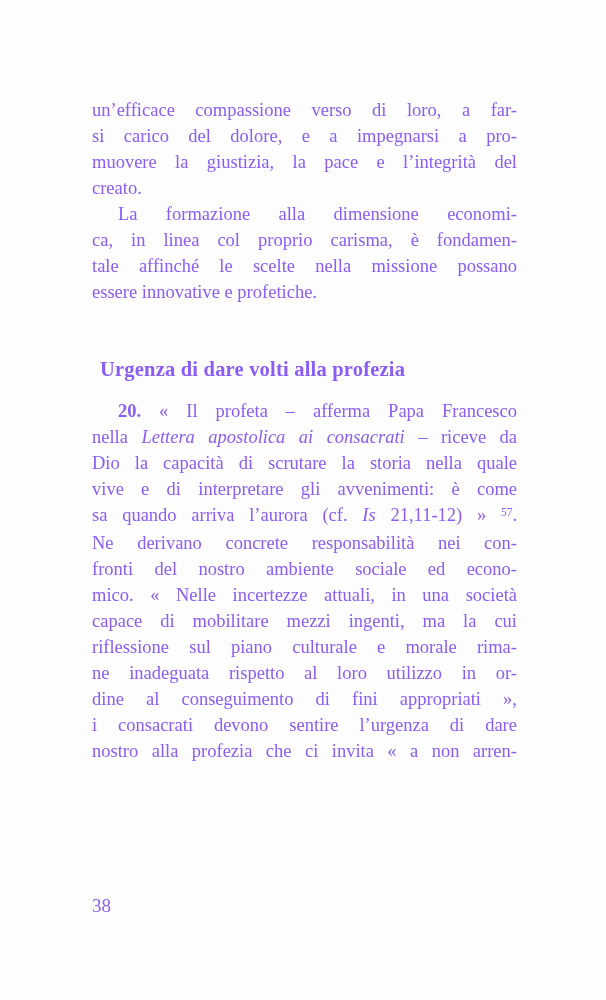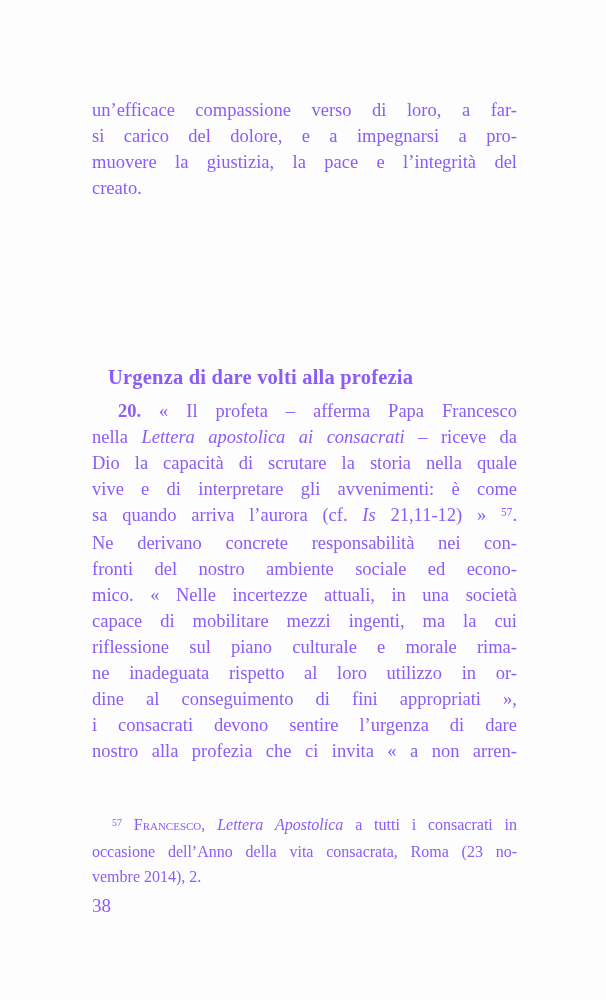--- a/index.html
+++ b/index.html
@@ -24,21 +24,21 @@
   .block {
     position: absolute;
     left: 92px;
     width: 425px;
   }
   .body-text {
     font-size: 18.5px;
     line-height: 26px;
   }
   .heading-block h2 {
-    margin: 16px;
+    margin: 8px;
     font-size: 20.5px;
     line-height: 26px;
     font-weight: 700;
     letter-spacing: 0.2px;
   }
   .footnote {
     font-size: 16px;
     line-height: 25px;
   }
   .line.j {
@@ -76,39 +76,40 @@
 <body>
 
 <div class="page">
   <div class="text-column">
       <section class="block body-text" style="top: 97px;">
         <div class="line j">un’efficace compassione verso di loro, a far-</div>
         <div class="line j">si carico del dolore, e a impegnarsi a pro-</div>
         <div class="line j">muovere la giustizia, la pace e l’integrità del</div>
         <div class="line left">creato.</div>
       </section>
+      <section class="block body-text" style="top: 201px;">
+        <div class="line j indent">La formazione alla dimensione economi-</div>
+        <div class="line j">ca, in linea col proprio carisma, è fondamen-</div>
+        <div class="line j">tale affinché le scelte nella missione possano</div>
+        <div class="line left">essere innovative e profetiche.</div>
+      </section>
       <section class="block heading-block" style="top: 348px;">
         <h2>Urgenza di dare volti alla profezia</h2>
       </section>
       <section class="block body-text" style="top: 398px;">
         <div class="line j indent"><span class="run-b">20.</span> « Il profeta – afferma Papa Francesco</div>
         <div class="line j">nella <span class="run-i">Lettera apostolica ai consacrati</span> – riceve da</div>
         <div class="line j">Dio la capacità di scrutare la storia nella quale</div>
         <div class="line j">vive e di interpretare gli avvenimenti: è come</div>
         <div class="line j">sa quando arriva l’aurora (cf. <span class="run-i">Is</span> 21,11-12) » <span class="run-sup">57</span>.</div>
         <div class="line j">Ne derivano concrete responsabilità nei con-</div>
         <div class="line j">fronti del nostro ambiente sociale ed econo-</div>
         <div class="line j">mico. « Nelle incertezze attuali, in una società</div>
         <div class="line j">capace di mobilitare mezzi ingenti, ma la cui</div>
         <div class="line j">riflessione sul piano culturale e morale rima-</div>
         <div class="line j">ne inadeguata rispetto al loro utilizzo in or-</div>
         <div class="line j">dine al conseguimento di fini appropriati »,</div>
         <div class="line j">i consacrati devono sentire l’urgenza di dare</div>
         <div class="line j">nostro alla profezia che ci invita « a non arren-</div>
       </section>
-      <section class="block footnote" style="top: 812px;">
-        <div class="line j indent"><span class="run-sup">57</span> <span class="run-sc">Francesco</span>, <span class="run-i">Lettera Apostolica</span> a tutti i consacrati in</div>
-        <div class="line j">occasione dell’Anno della vita consacrata, Roma (23 no-</div>
-        <div class="line left">vembre 2014), 2.</div>
-      </section>
     </div>
   <div class="page-number">38</div>
 </div>
 
 </body></html>

